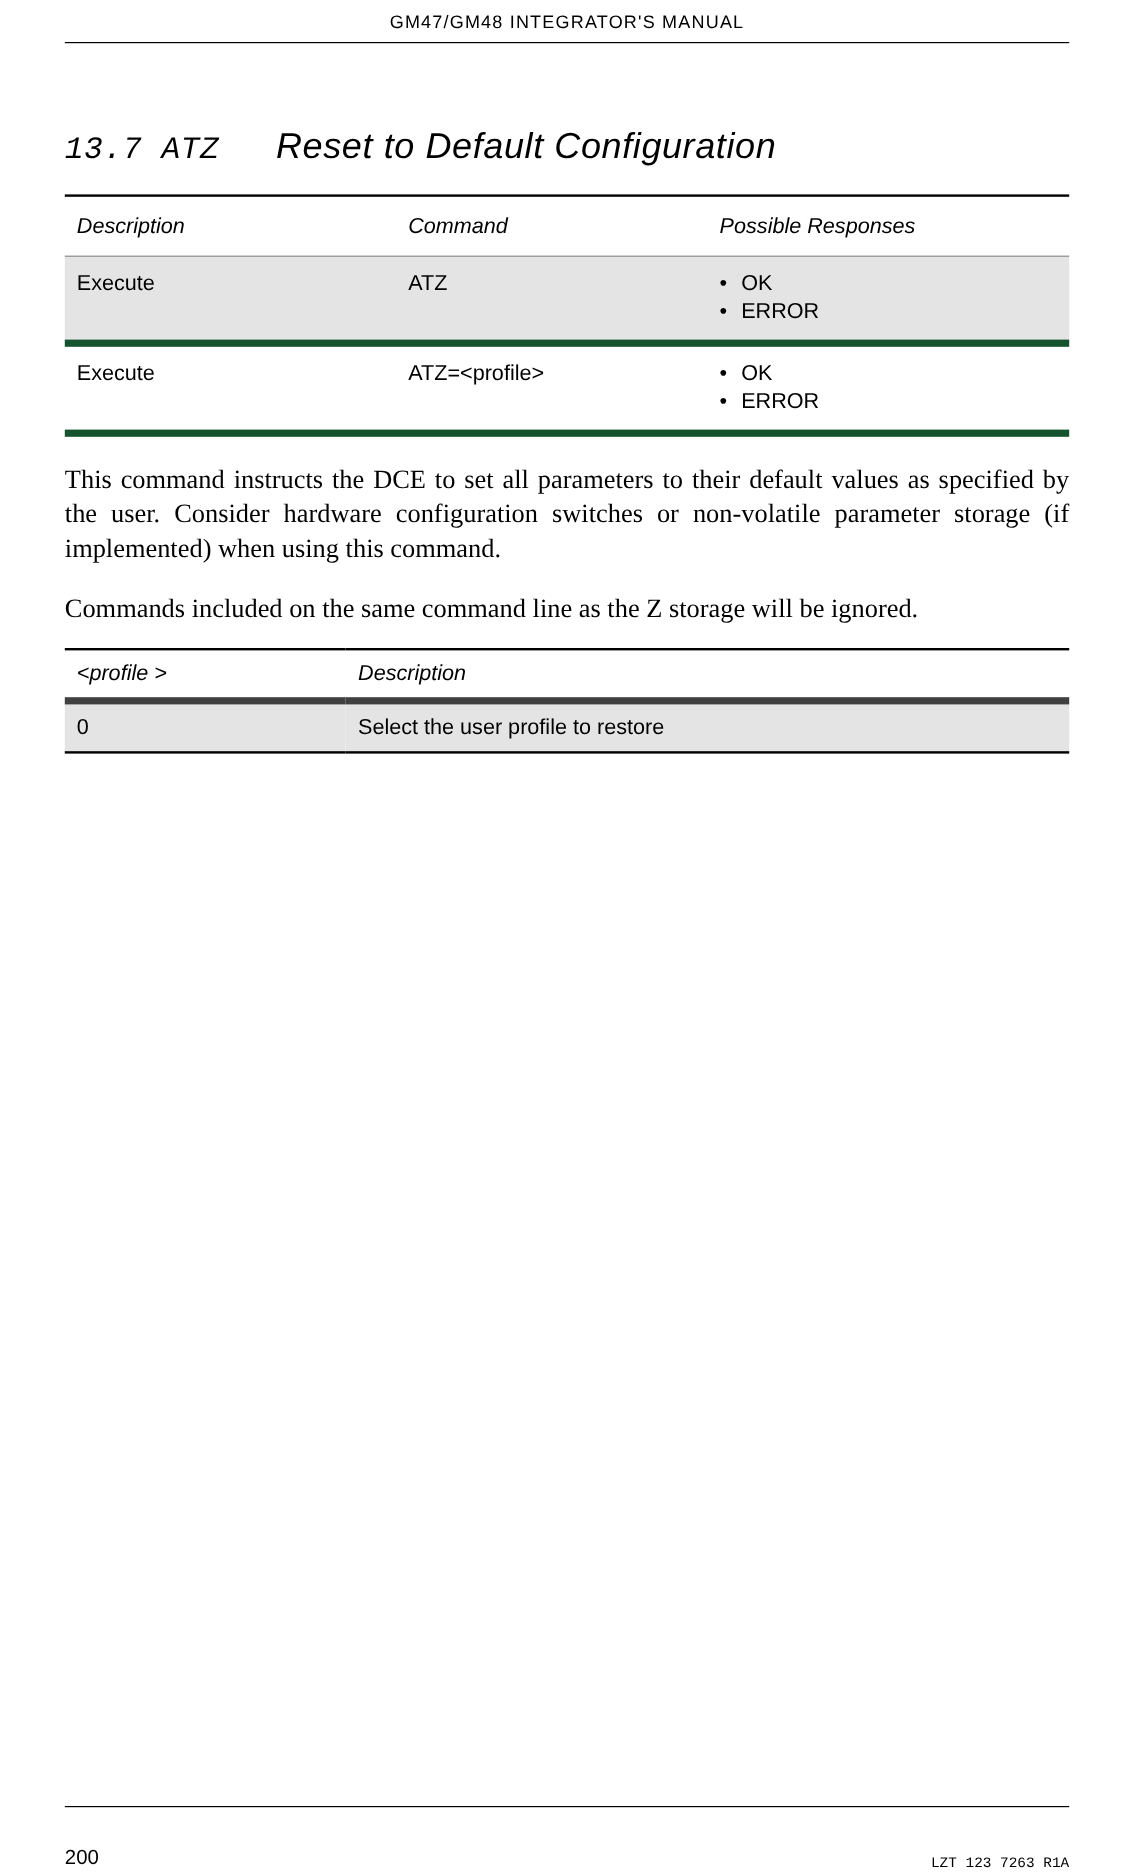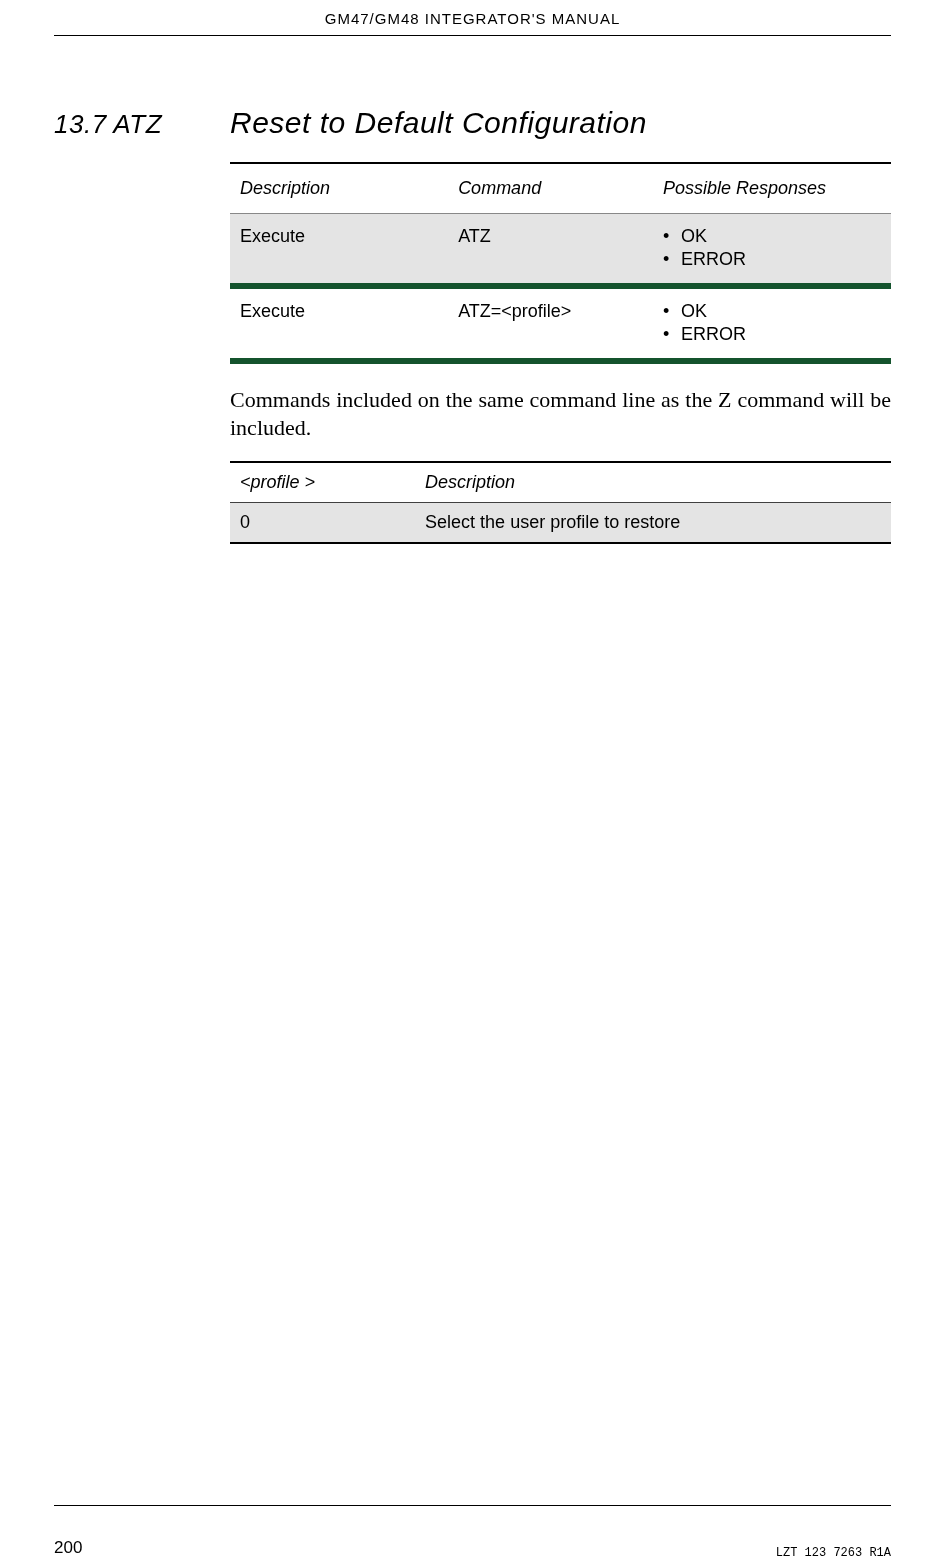--- a/index.html
+++ b/index.html
@@ -35,27 +35,27 @@
     align-items: baseline;
     margin-top: 70px;
     font-family: 'Century Gothic', Futura, 'Trebuchet MS', sans-serif;
     font-style: italic;
   }
   .section-left {
     width: 176px;
     flex-shrink: 0;
     font-size: 26px;
     letter-spacing: 0.5px;
+    font-family: Liberation Mono, monospace;
   }
   .section-right {
     font-size: 30px;
     letter-spacing: 0.5px;
   }
   .content {
-    margin-left: 176px;
     margin-right: 0;
     margin-top: 22px;
   }
   table.cmd {
     width: 100%;
     border-collapse: collapse;
     font-family: 'Century Gothic', Futura, 'Trebuchet MS', sans-serif;
     font-size: 18px;
   }
   table.cmd th {
@@ -110,21 +110,21 @@
     font-family: 'Century Gothic', Futura, 'Trebuchet MS', sans-serif;
     font-size: 18px;
     margin-top: 18px;
   }
   table.profile th {
     text-align: left;
     font-weight: normal;
     font-style: italic;
     padding: 9px 10px 9px 10px;
     border-top: 2px solid #000;
-    border-bottom: 1px solid #404040;
+    border-bottom: 6px solid #404040;
   }
   table.profile td {
     padding: 9px 10px 9px 10px;
     border-bottom: 2px solid #000;
     background: #e4e4e4;
   }
   table.profile .pcol1 { width: 28%; }
   table.profile .pcol2 { width: 72%; }
   .footer-rule {
     position: absolute;
@@ -190,21 +190,22 @@
           <td>
             <ul class="resp">
               <li>OK</li>
               <li>ERROR</li>
             </ul>
           </td>
         </tr>
       </tbody>
     </table>
 
-    <div class="body-text">Commands included on the same command line as the Z command will be included.</div>
+    <div class="body-text">This command instructs the DCE to set all parameters to their default values as specified by the user. Consider hardware configuration switches or non-volatile parameter storage (if implemented) when using this command.</div>
+    <div class="body-text">Commands included on the same command line as the Z storage will be ignored.</div>
 
     <table class="profile">
       <thead>
         <tr>
           <th class="pcol1">&lt;profile &gt;</th>
           <th class="pcol2">Description</th>
         </tr>
       </thead>
       <tbody>
         <tr>

